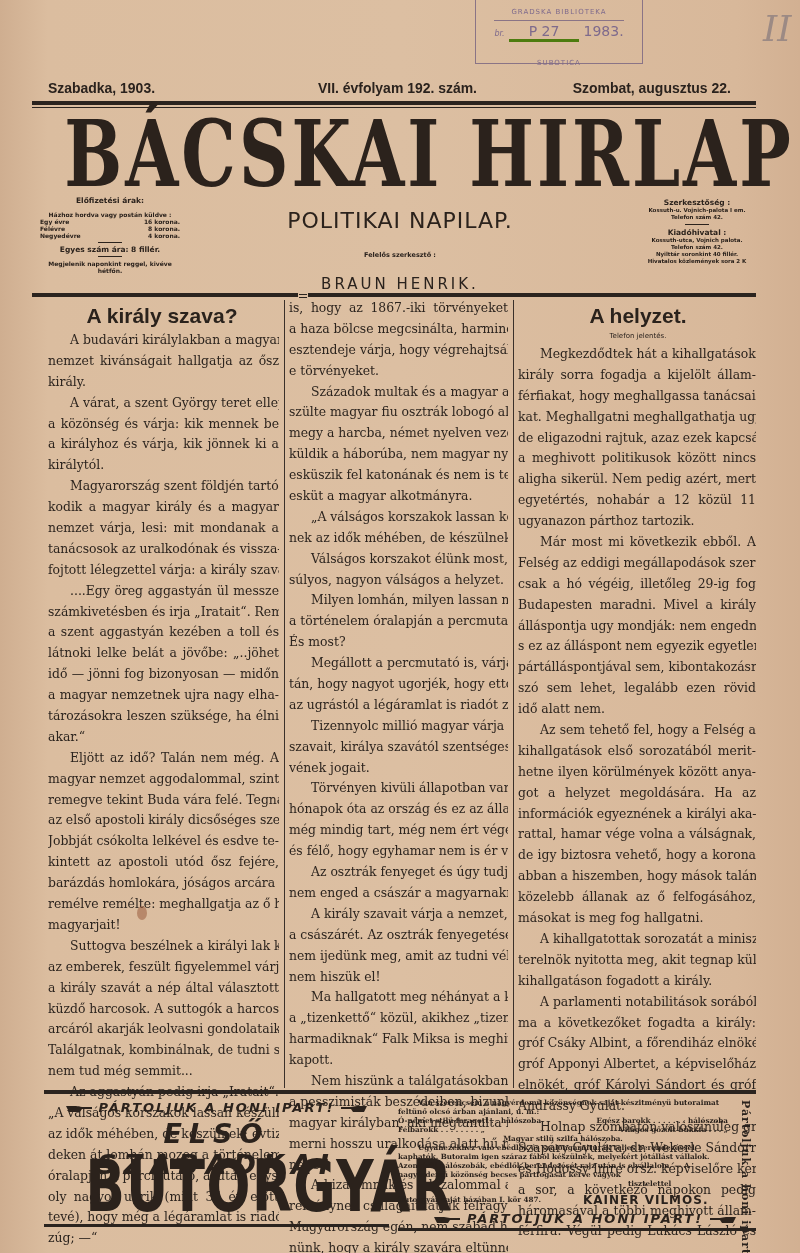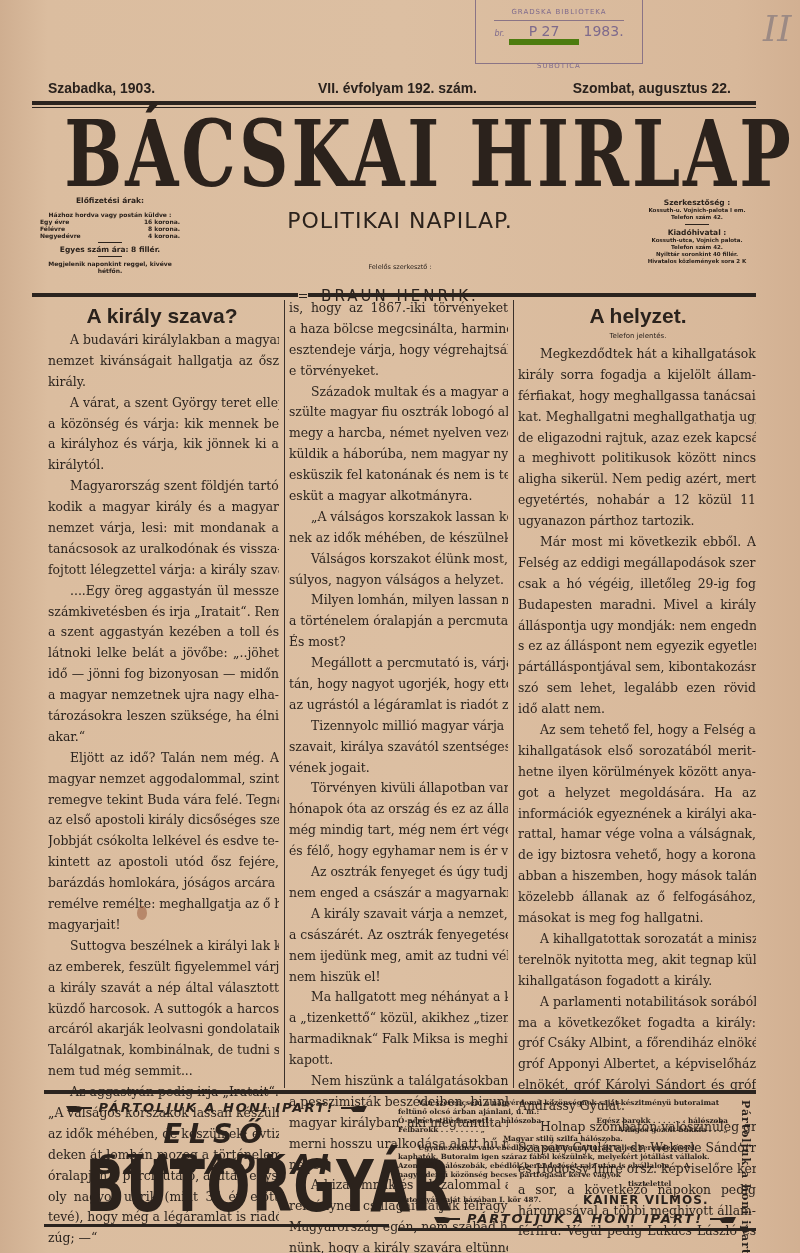--- a/index.html
+++ b/index.html
@@ -6,40 +6,40 @@
   body{width:800px;height:1253px;background:#d9b99c;position:relative;overflow:hidden;
        font-family:"DejaVu Serif","Liberation Serif",serif;color:#2a221d;}
   .paper{position:absolute;left:0;top:0;width:800px;height:1253px;
          background:linear-gradient(90deg,#cfae90 0%,#dbbd9f 6%,#dcbfa2 50%,#d8b89a 92%,#d2b092 100%);}
   .stamp{position:absolute;left:475px;top:0;width:166px;height:63px;border:1px solid #8a7486;border-top:none;
          color:#7e6a8c;font-family:"DejaVu Sans",sans-serif;text-align:center;}
   .stamp .lib{font-size:7px;letter-spacing:1px;margin-top:8px;}
   .stamp .line{border-top:1px solid #8a7486;width:130px;margin:4px auto 0;}
   .stamp .num{font-size:14px;margin-top:2px;font-family:"DejaVu Sans",sans-serif;}
   .stamp .num .br{font-size:8px;font-style:italic;}
-  .stamp .num .p{display:inline-block;width:70px;border-bottom:6px solid #4d7c0f;}
+  .stamp .num .p{display:inline-block;width:70px;border-bottom:3px solid #4d7c0f;}
   .stamp .city{font-size:7px;letter-spacing:1px;margin-top:17px;}
   .roman{position:absolute;left:763px;top:8px;font-size:36px;color:#9c8a84;font-style:italic;font-family:"DejaVu Serif",serif;}
   .dateline{position:absolute;left:48px;top:79px;width:708px;height:20px;font-family:"Liberation Sans",sans-serif;
             font-weight:bold;font-size:15.5px;color:#2a221d;transform:scaleX(0.9);transform-origin:left;}
   .dateline span{position:absolute;top:0;white-space:nowrap;}
   .rule-thick{position:absolute;height:4px;background:#2b241f;}
   .rule-thin{position:absolute;height:1px;background:#2b241f;}
   .masthead-wrap{position:absolute;left:64px;top:112px;width:686px;height:84px;overflow:visible;}
   .masthead-wrap .title{display:block;width:920px;margin-left:-117px;text-align:center;font-family:"DejaVu Serif",serif;font-weight:bold;
           font-size:92px;line-height:84px;color:#2b221c;transform:scaleX(0.745);transform-origin:center top;letter-spacing:4px;white-space:nowrap;}
   .left-box{position:absolute;left:40px;top:197px;width:140px;font-family:"DejaVu Sans",sans-serif;font-weight:bold;
             font-size:6px;line-height:7px;text-align:center;color:#2b221c;}
   .left-box .hdr{font-size:7.5px;margin-bottom:7px;}
   .left-box .row{display:flex;justify-content:space-between;}
   .left-box .dash{width:24px;height:1px;background:#2b221c;margin:3px auto;}
   .left-box .single{font-size:7.5px;}
   .center-sub{position:absolute;left:230px;top:208px;width:340px;text-align:center;}
   .center-sub .pol{font-family:"DejaVu Sans",sans-serif;font-size:22px;letter-spacing:1px;color:#2b221c;}
-  .center-sub .fel{font-family:"DejaVu Sans",sans-serif;font-weight:normal;font-size:6.5px;margin-top:30px;}
+  .center-sub .fel{font-family:"DejaVu Sans",sans-serif;font-weight:bold;font-size:6.5px;margin-top:18px;}
   .center-sub .ed{font-family:"DejaVu Sans",sans-serif;font-size:15px;letter-spacing:3px;margin-top:16px;}
   .right-box{position:absolute;left:636px;top:198px;width:122px;font-family:"DejaVu Sans",sans-serif;font-weight:bold;
              font-size:5.5px;line-height:7px;text-align:center;color:#2b221c;}
   .right-box .hdr{font-size:7.5px;line-height:9px;}
   .right-box .dash{width:24px;height:1px;background:#2b221c;margin:3px auto;}
   .col{position:absolute;font-size:12.4px;line-height:20.9px;color:#2c241e;text-align:justify;}
   .col .line{white-space:nowrap;text-align:justify;text-align-last:justify;display:block;height:20.9px;overflow:hidden;}
   .col .last{text-align-last:left;}
   .col-title{position:absolute;font-family:"Liberation Sans",sans-serif;font-weight:bold;font-size:21px;color:#2a221c;text-align:center;}
   .vrule{position:absolute;width:1px;background:#3a302a;}

